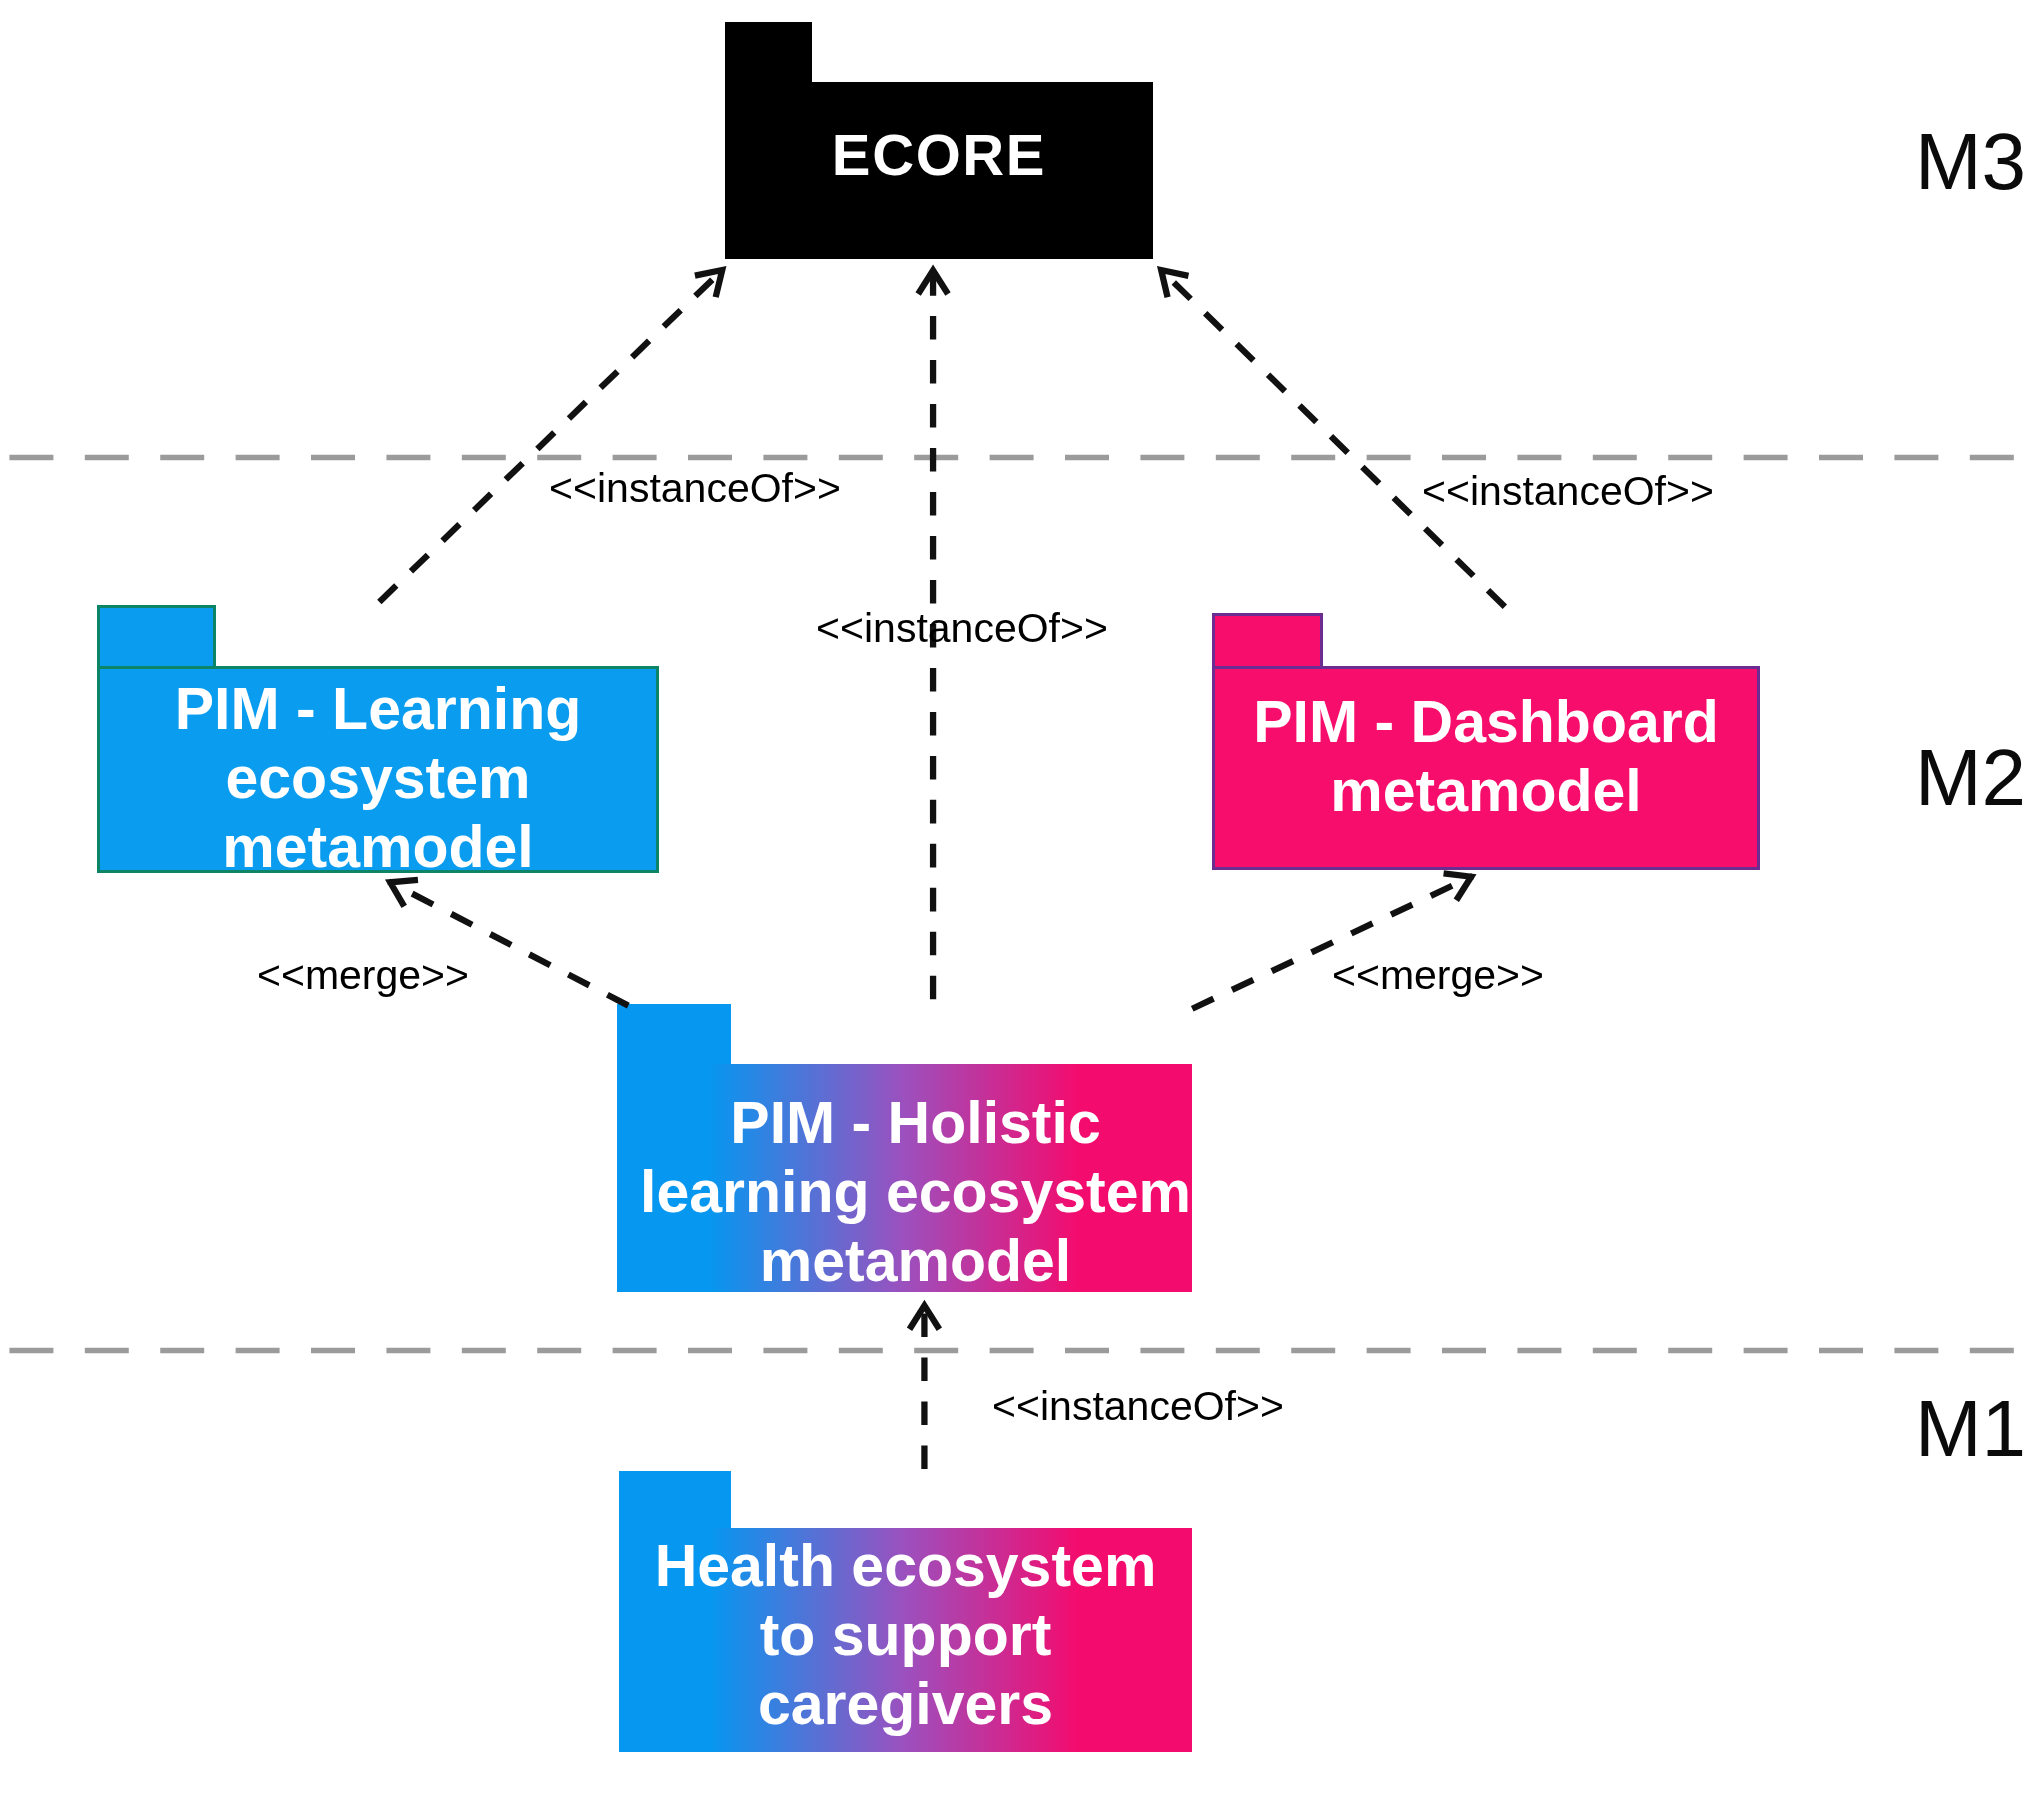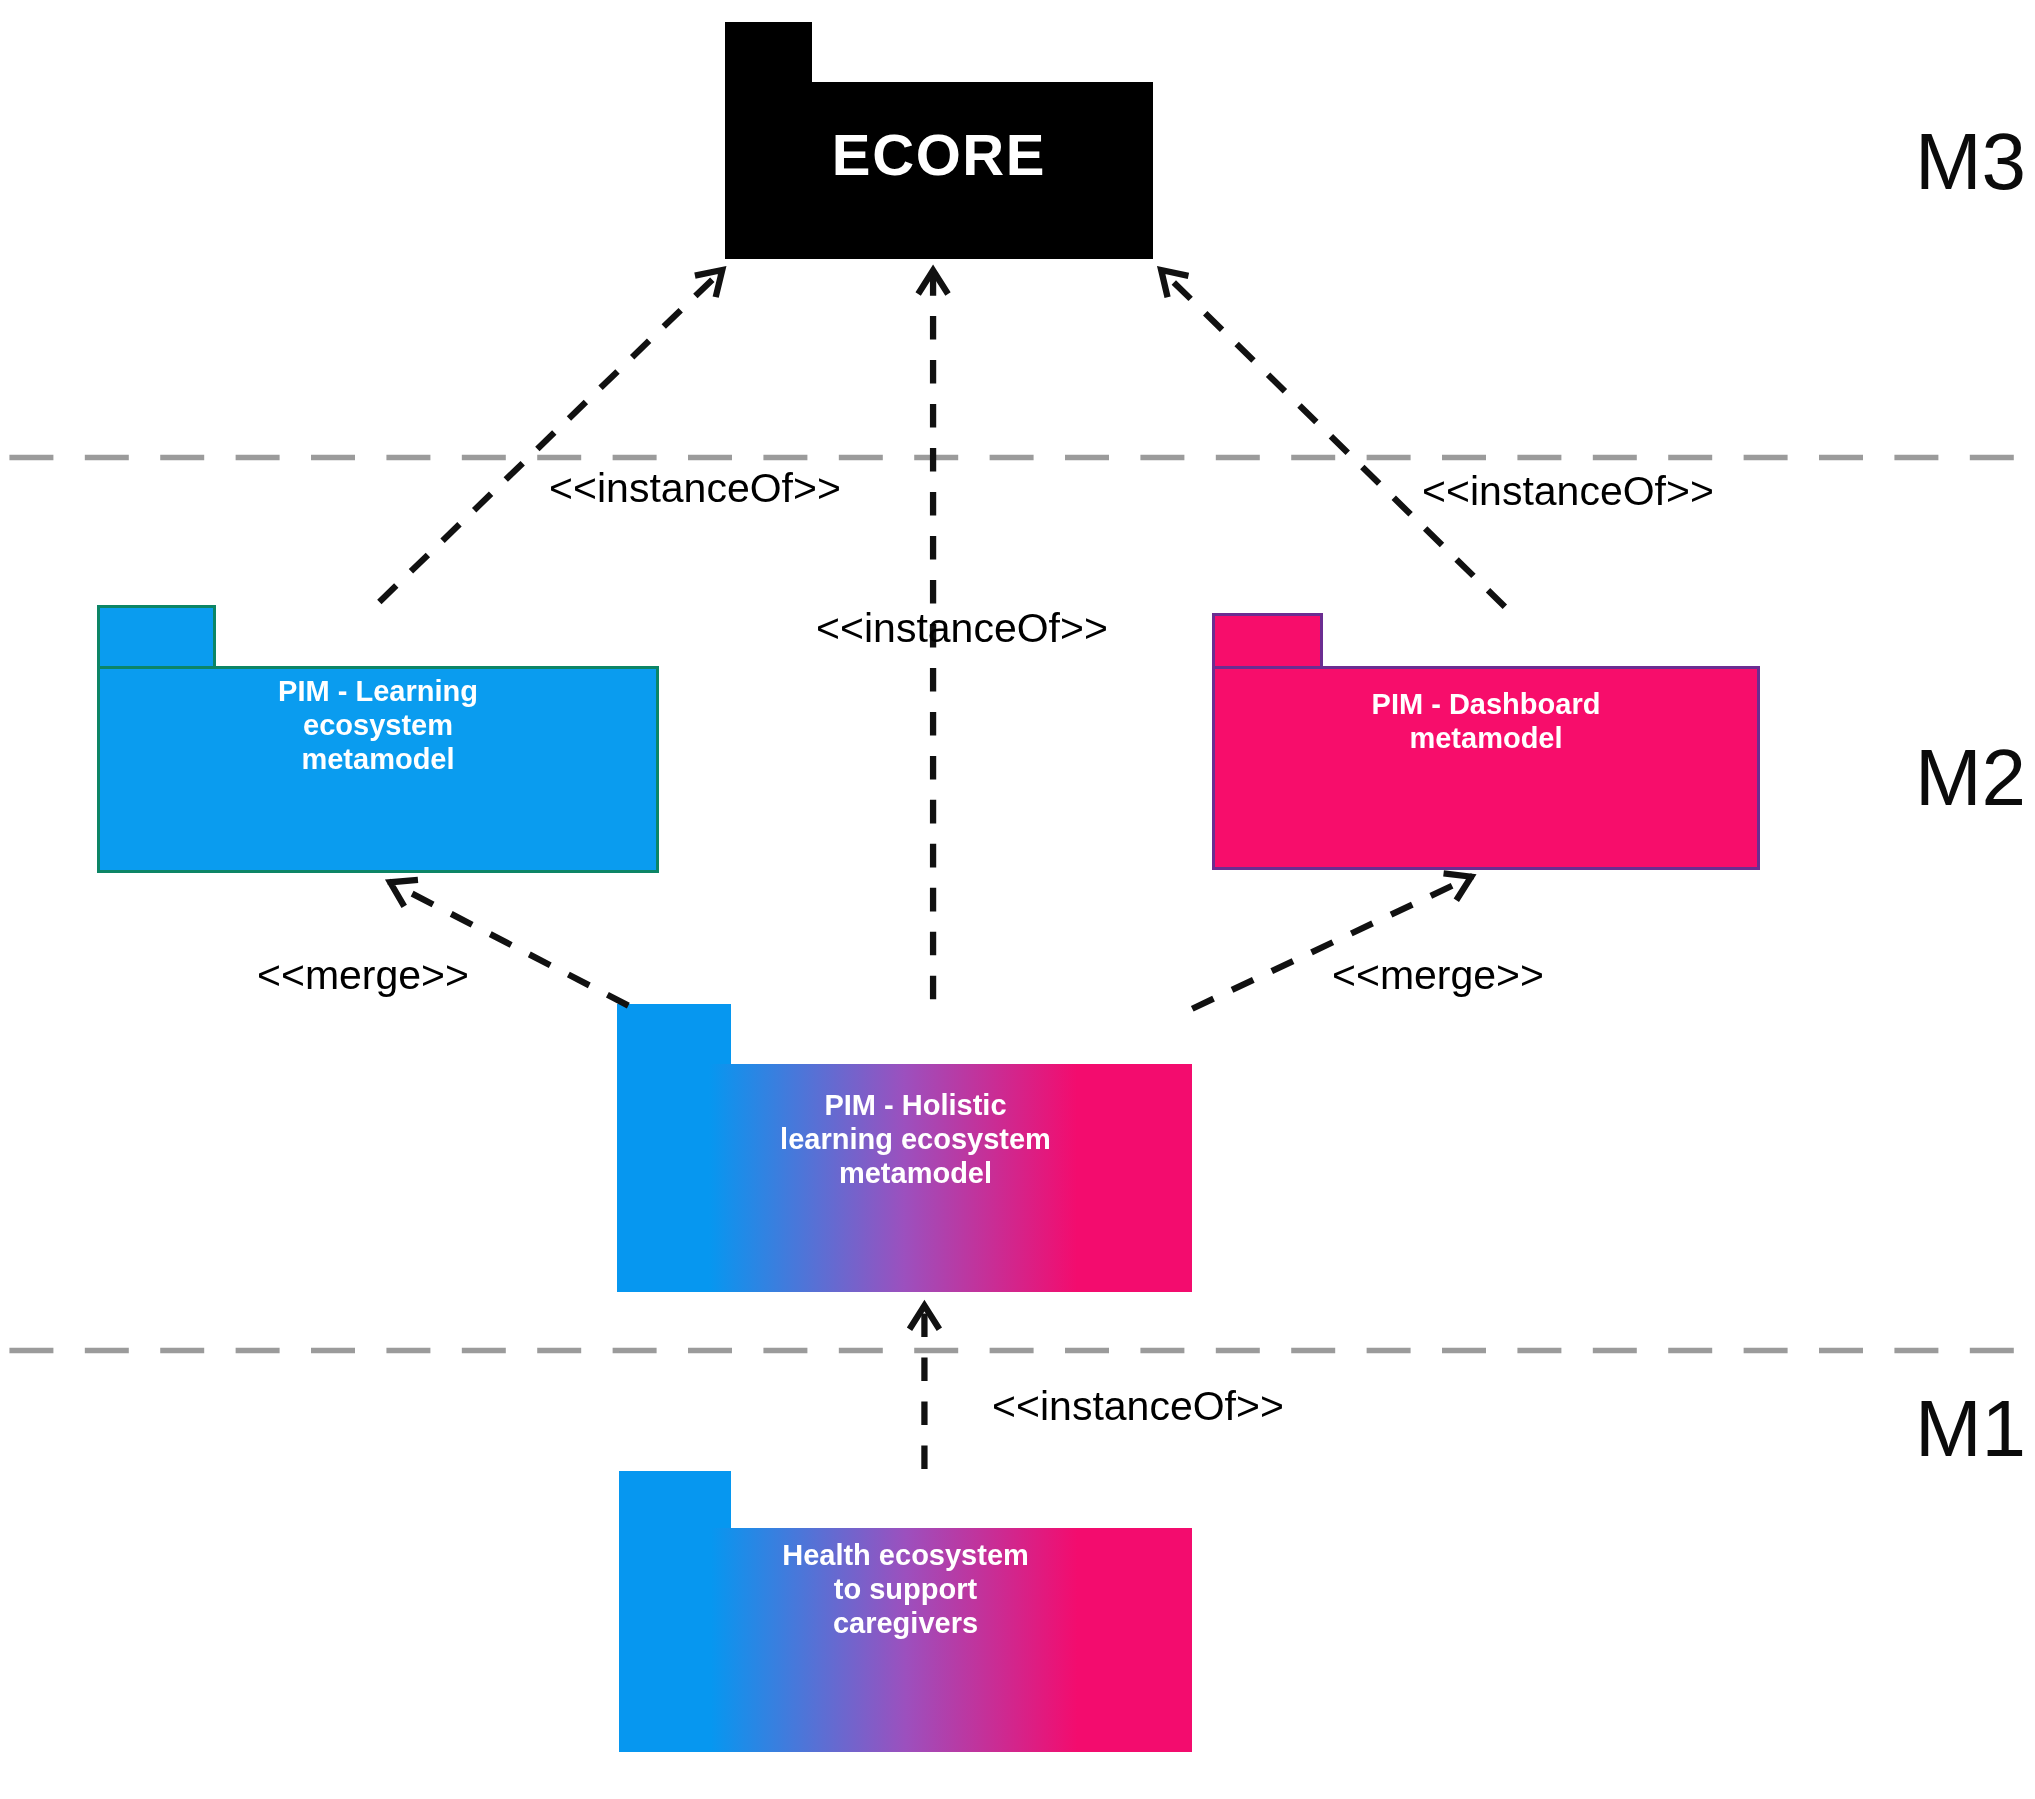--- a/index.html
+++ b/index.html
@@ -5,21 +5,21 @@
   html,body{margin:0;padding:0;background:#ffffff;}
   .canvas{
     position:relative;width:2035px;height:1800px;background:#ffffff;overflow:hidden;
     font-family:"Liberation Sans", sans-serif;
   }
   .pkg-tab,.pkg-body{position:absolute;box-sizing:border-box;}
   .pkg-body{z-index:2;}
   .pkg-tab{z-index:1;}
   .pkg-title{
     position:relative;width:100%;color:var(--title-text);font-weight:700;
-    text-align:center;white-space:pre-line;line-height:1.17;font-size:29px;
+    text-align:center;white-space:pre-line;line-height:1.17;font-size:59px;
   }
   
   .ecore-tab{left:725px;top:22px;width:87px;height:64px;background:var(--ecore-fill);}
   .ecore-body{left:725px;top:82px;width:428px;height:177px;background:var(--ecore-fill);}
   .ecore-title{font-size:58px;padding-top:3.1px;letter-spacing:1.6px;margin-top:36px;}
   
   .learning-tab{left:97px;top:605px;width:119px;height:65px;background:var(--learning-fill);border:3.9px solid var(--learning-border);}
   .learning-body{left:97px;top:666px;width:562px;height:207px;background:var(--learning-fill);border:3.9px solid var(--learning-border);}
   .learning-title{padding-top:6.3px;}
   
@@ -28,21 +28,21 @@
   .dashboard-title{padding-top:19px;}
   
   .holistic-tab{left:617px;top:1004px;width:114px;height:64px;background:var(--grad-blue);}
   .holistic-body{left:617px;top:1064px;width:575px;height:228px;
     background:linear-gradient(90deg,var(--grad-blue) 0%,var(--grad-blue) 16%,var(--grad-purple) 50%,var(--grad-pink) 80%,var(--grad-pink) 100%);}
   .holistic-title{padding-top:25px;margin-left:11px;}
   
   .health-tab{left:619px;top:1471px;width:112px;height:60px;background:var(--grad-blue);}
   .health-body{left:619px;top:1528px;width:573px;height:224px;
     background:linear-gradient(90deg,var(--grad-blue) 0%,var(--grad-blue) 16%,var(--grad-purple) 50%,var(--grad-pink) 80%,var(--grad-pink) 100%);}
-  .health-title{padding-top:11px;}
+  .health-title{padding-top:4px;}
   
   .edge-label{
     position:absolute;z-index:4;width:440px;text-align:center;color:var(--label-text);
     font-size:41px;font-weight:400;letter-spacing:0px;
   }
   .lbl-instanceof-left{left:475px;top:465px;}
   .lbl-instanceof-center{left:742px;top:605px;}
   .lbl-instanceof-right{left:1348px;top:468px;}
   .lbl-merge-left{left:143px;top:952px;}
   .lbl-merge-right{left:1218px;top:952px;}

